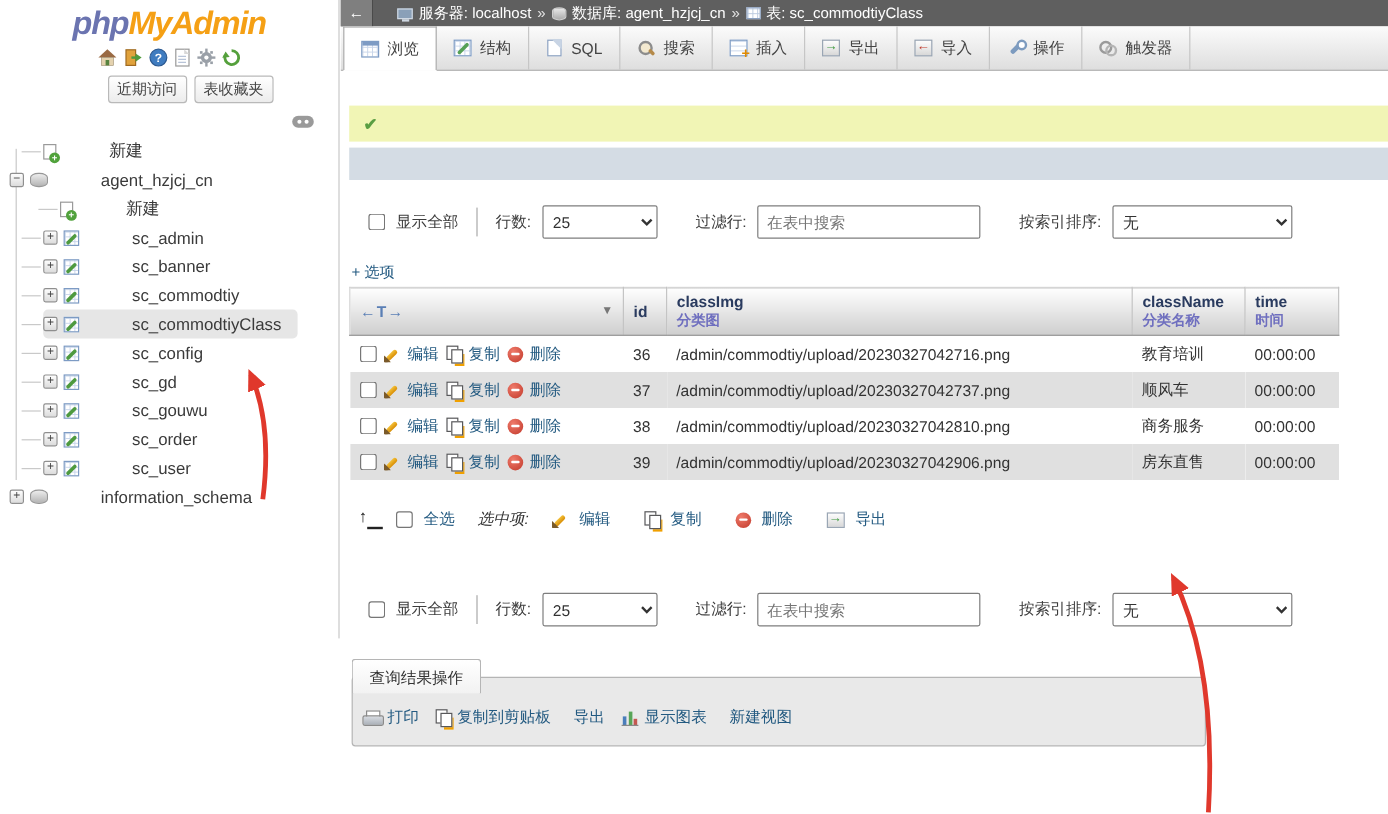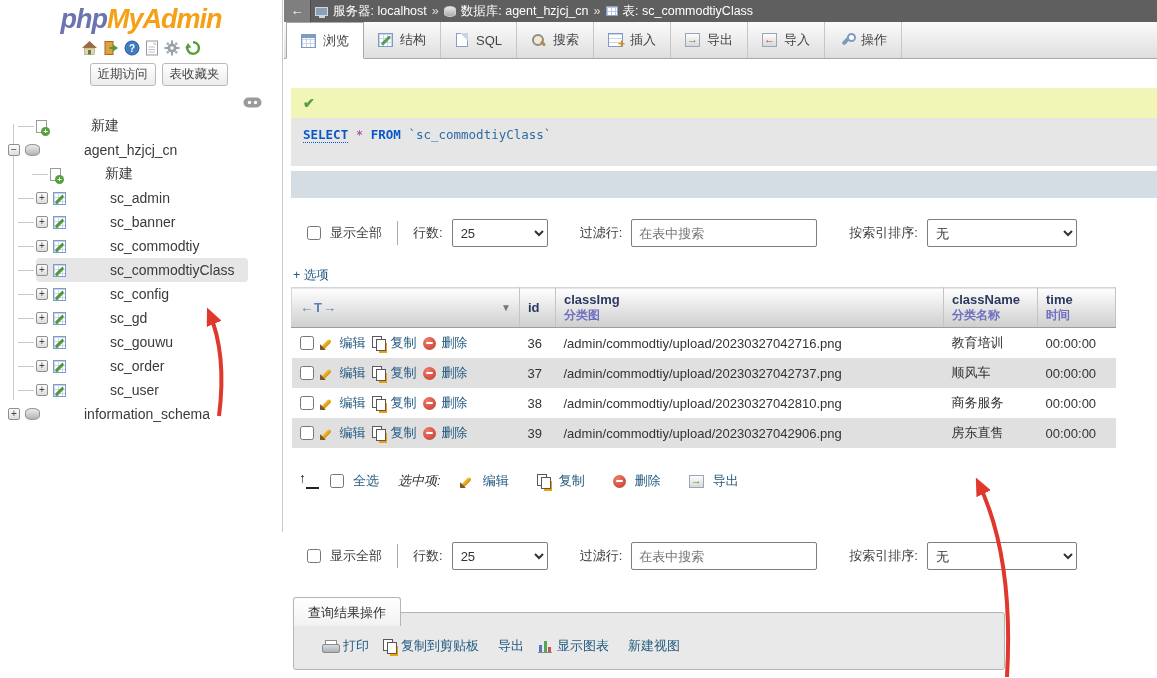--- a/index.html
+++ b/index.html
@@ -36,21 +36,21 @@
   .ni-table:after { content:''; position:absolute; left:0px; top:5px; width:11px; height:3px; background:#4e9a3f; border-radius:2px; transform:rotate(-45deg); }
   .ni-new { width:11px; height:13px; background:#fff; border:1px solid #9a9a9a; }
   .ni-new:after { content:'+'; position:absolute; right:-4px; bottom:-4px; width:9px; height:9px; background:#51a23c; color:#fff; border-radius:50%; font-size:8px; line-height:9px; text-align:center; font-weight:bold; }
 
   
   #main { position:absolute; left:284px; top:0; width:873px; height:678px; background:#fff; }
 
   
   #topbar { display:flex; align-items:center; height:22px; background:#5f5f5f; color:#fff; font-size:12.5px; }
   #back-btn { width:27px; height:22px; background:#7f7f7f; border:none; border-right:1px solid #4a4a4a; color:#fff; font-size:13px; line-height:20px; text-align:center; cursor:pointer; }
-  #crumbs { display:flex; align-items:center; gap:5px; padding-left:4px; }
+  #crumbs { display:flex; align-items:center; gap:5px; padding-left:20px; }
   .crumb { display:flex; align-items:center; gap:5px; }
   .sep { color:#e0e0e0; }
   .sep:empty { display:none; }
   .ci { position:relative; display:inline-block; }
   .ci-server { width:13px; height:9px; background:#8aa0b8; border:1px solid #cfd8e2; }
   .ci-server:after { content:''; position:absolute; left:3px; bottom:-3px; width:6px; height:2px; background:#cfd8e2; }
   .ci-database { width:12px; height:11px; background:linear-gradient(#e8e8e8,#adadad); border:1px solid #cfcfcf; border-radius:6px/3px; }
   .ci-table { width:12px; height:10px; background:#fff; border:1px solid #8aa0c0; background-image:linear-gradient(#bccbe0 1px,transparent 1px),linear-gradient(90deg,#bccbe0 1px,transparent 1px); background-size:4px 4px; }
 
   
@@ -135,21 +135,21 @@
 
   
   .foot-row { display:flex; align-items:center; gap:9px; margin:18px 0 0 8px; font-size:13px; height:30px; }
   .with-selected { font-style:italic; color:#333; margin:0 10px; }
   .foot-row .gap { width:10px; }
   .filter-row.second { margin-top:42px; }
 
   
   #qops { position:relative; width:712px; margin:38px 0 0 2px; background:#e9e9e9; border:1px solid #b5b5b5; border-radius:3px; height:58px; }
   #qops-legend { position:absolute; top:-16px; left:-1px; background:linear-gradient(#ffffff,#f2f2f2); border:1px solid #b5b5b5; border-bottom:none; border-radius:3px 3px 0 0; padding:6px 14px 4px; font-size:13px; color:#333; }
-  #qops-items { display:flex; align-items:center; gap:14px; padding:24px 28px 0; }
+  #qops-items { display:flex; align-items:center; gap:14px; padding:24px 8px 0; }
   .qop { display:flex; align-items:center; gap:5px; color:#235a81; font-size:13px; text-decoration:none; cursor:pointer; }
 
   
   #overlay { position:absolute; left:0; top:0; width:1157px; height:678px; pointer-events:none; z-index:50; }
 </style>
 </head>
 <body>
 
 <div id="app">
 
@@ -368,34 +368,32 @@
         <div class="tab">
           <span class="ticon ti-import"></span>
           <span>导入</span>
         </div>
 
         <div class="tab">
           <span class="ticon ti-operations"></span>
           <span>操作</span>
         </div>
 
+        <div class="tab">
+          <span class="ticon ti-triggers"></span>
+          <span>触发器</span>
+        </div>
       </div>
 
     <div id="content">
 
       <div id="msg">
         <span class="check-glyph">✔</span>
       </div>
 
-      <div id="sqlbox">
-        <span class="kw expl">SELECT</span>
-        <span class="star">*</span>
-        <span class="kw">FROM</span>
-        <span class="ident">`sc_commodtiyClass`</span>
-      </div>
 
       <div id="bluestrip"></div>
 
       <div class="filter-row">
         <input type="checkbox" style="">
         <span>显示全部</span>
         <span class="vdiv"></span>
         <span>行数:</span>
         <select class="sel-rows"><option>25</option></select>
         <span class="gap-lg"></span>

